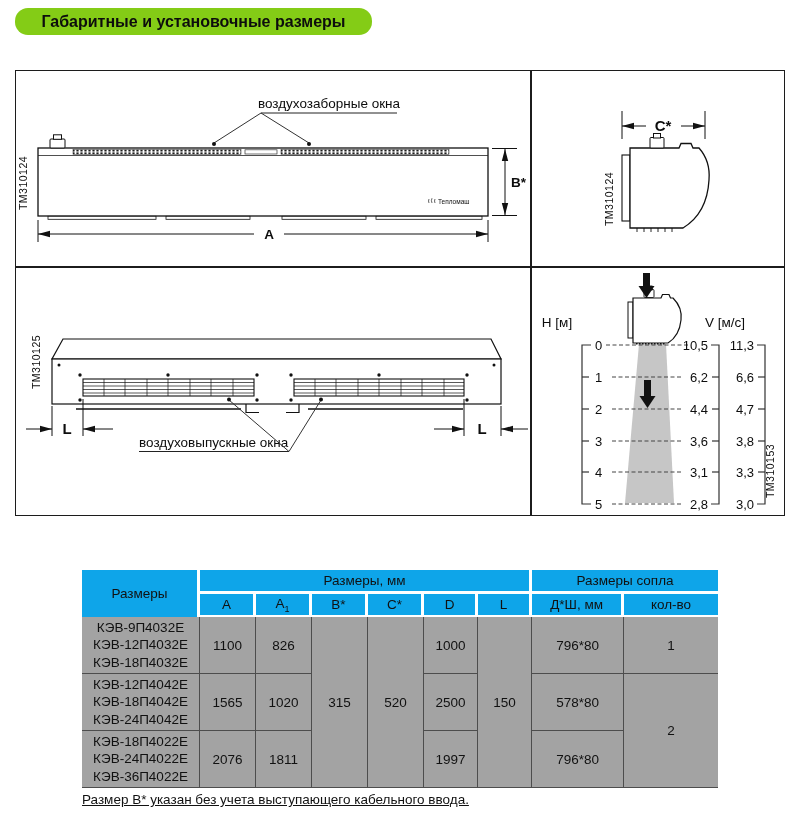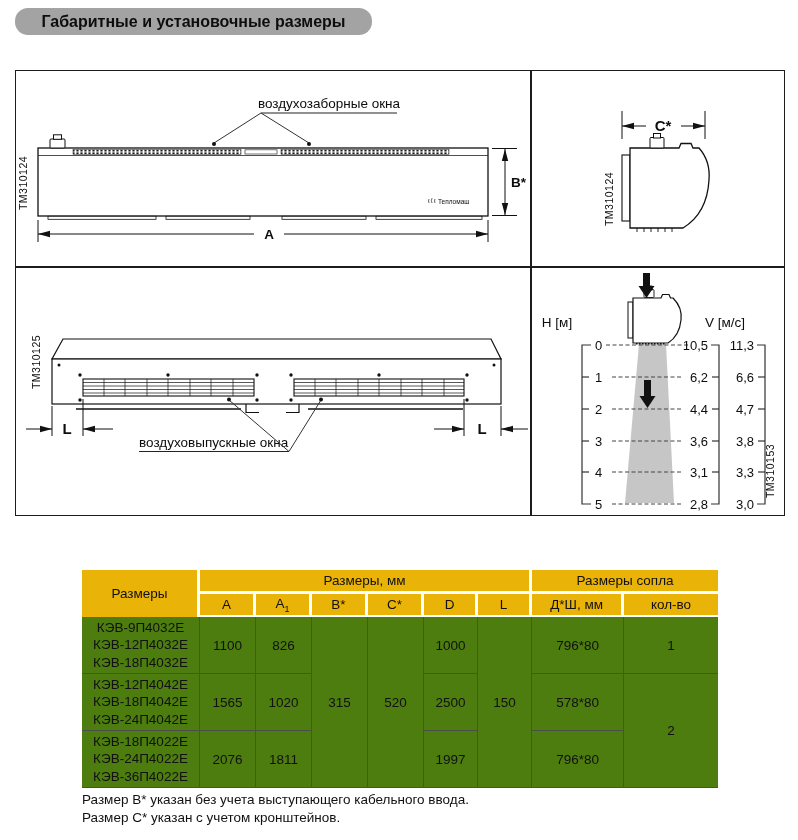--- a/index.html
+++ b/index.html
@@ -1,41 +1,41 @@
 <!DOCTYPE html>
 <html><head>
 <meta charset="utf-8">
 <style>
   html,body{margin:0;padding:0;background:#fff;}
   body{width:798px;height:840px;position:relative;font-family:"Liberation Sans",sans-serif;color:#111;}
-  .title-bar{position:absolute;left:15px;top:8px;width:357px;height:27px;background:#a3a3a3;
+  .title-bar{position:absolute;left:15px;top:8px;width:357px;height:27px;background:#84cc16;
     border-radius:13px;font-weight:bold;font-size:16px;line-height:27px;text-align:center;color:#0d0d0d;}
   .draw-box{position:absolute;left:15px;top:70px;width:768px;height:444px;border:1.5px solid #1c1c1c;}
   .vdiv{position:absolute;left:514px;top:0;width:1.5px;height:100%;background:#1c1c1c;}
   .hdiv{position:absolute;left:0;top:195px;width:100%;height:1.5px;background:#1c1c1c;}
   .cell{position:absolute;}
   svg text{fill:#0d0d0d;}
   .tcode{font-size:10.5px;letter-spacing:.5px;}
   .dimlbl{font-size:13.5px;font-weight:bold;}
   .anno{font-size:13.5px;}
   .vals{font-size:13px;}
   .brand{font-size:6.5px;}
   table.spec{position:absolute;left:82px;top:570px;width:636px;border-collapse:separate;border-spacing:0;
     table-layout:fixed;font-size:13.5px;}
-  table.spec th{background:#eab308;font-weight:normal;padding:0;text-align:center;vertical-align:middle;}
+  table.spec th{background:#0ea5e9;font-weight:normal;padding:0;text-align:center;vertical-align:middle;}
   th.gap-r{border-right:3px solid #fff;}
   th.gap-b{border-bottom:3px solid #fff;}
   th.gap-b2{border-bottom:2px solid #fff;}
   table.spec td{border-right:1.5px solid #4d4d4d;border-bottom:1.5px solid #4d4d4d;
-    text-align:center;vertical-align:middle;padding:0;background:#4d7c0f;}
+    text-align:center;vertical-align:middle;padding:0;background:#a3a3a3;}
   table.spec td.no-r{border-right:none;}
   td.model{text-align:left;padding:5px 2px 5px 7px;line-height:17.5px;}
   tr.hr1{height:24px;} tr.hr2{height:23px;} tr.brow{height:57px;}
   sub{font-size:9px;}
-  .notes{position:absolute;left:82px;top:791px;font-size:13.5px;line-height:18px;}
+  .notes{position:absolute;left:82px;top:791px;font-size:13.5px;line-height:18px;text-decoration:underline;}
 </style>
 </head>
 <body>
 
 <div class="title-bar">Габаритные и установочные размеры</div>
 
 <div class="draw-box">
   <div class="vdiv"></div>
   <div class="hdiv"></div>
 
@@ -360,14 +360,13 @@
     <td>2076</td>
     <td>1811</td>
     <td>1997</td>
     <td>796*80</td>
   </tr>
 </tbody>
   </table>
 
 <div class="notes">
   <div>Размер B* указан без учета выступающего кабельного ввода.</div>
-  <div>Размер C* указан с учетом кронштейнов.</div>
 </div>
 
 </body></html>

